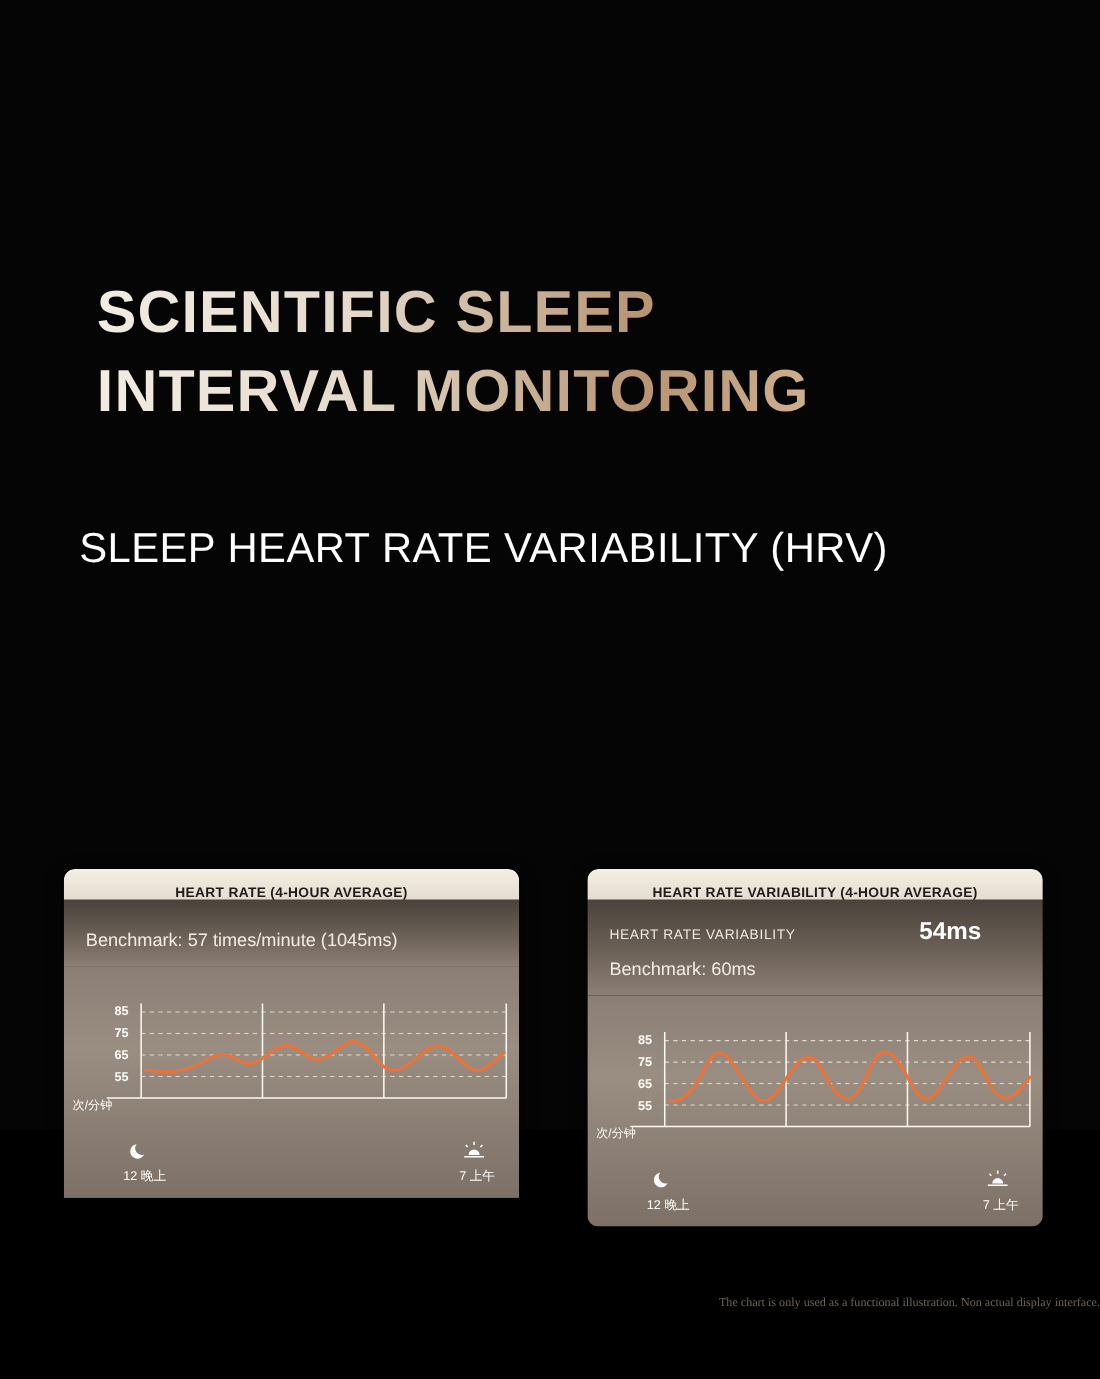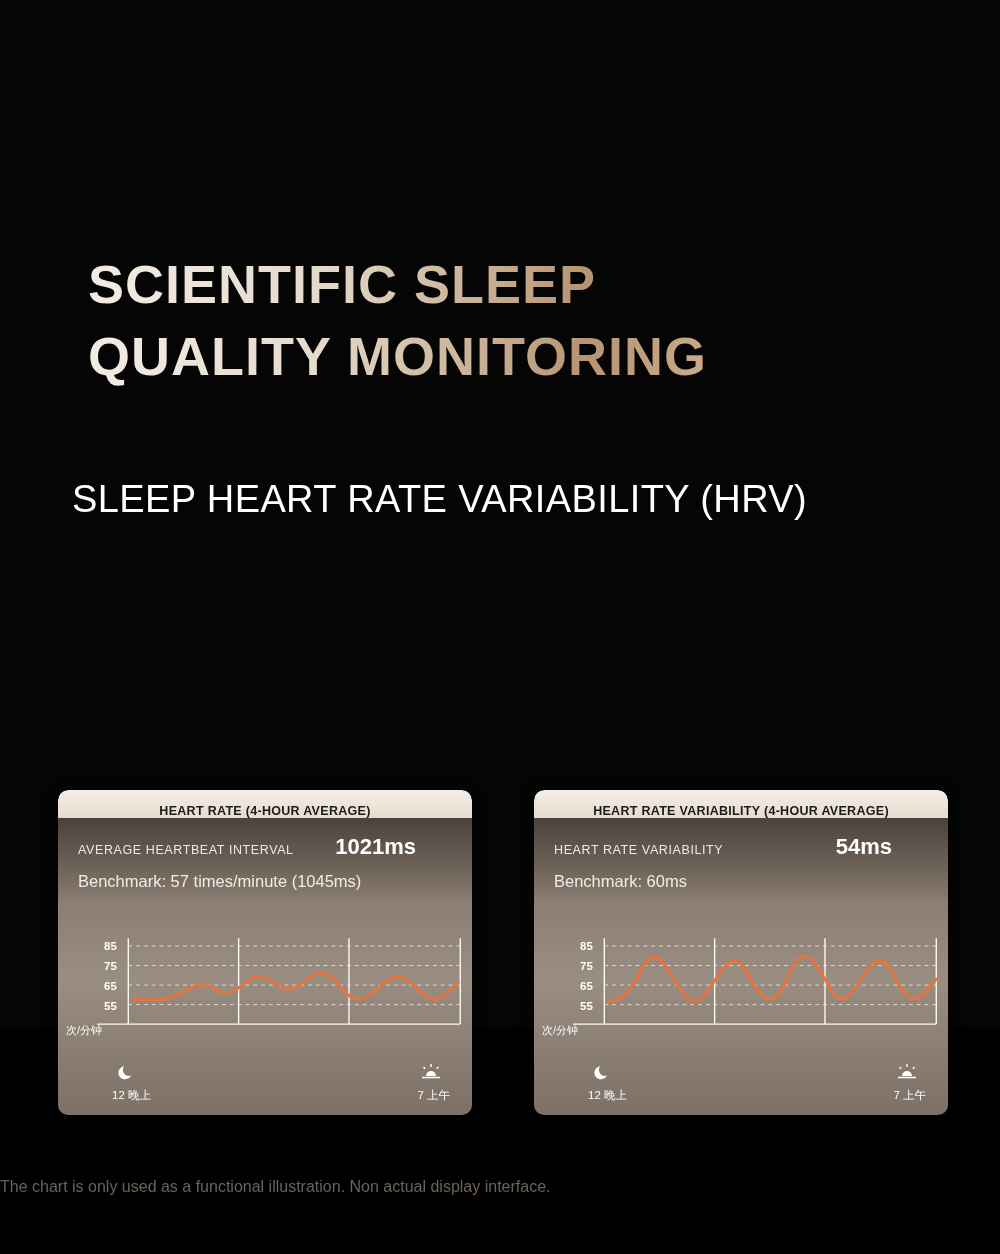--- a/index.html
+++ b/index.html
@@ -129,49 +129,46 @@
     color: #fffdfa;
   }
   .time-left { left: 54px; }
   .time-right { right: 22px; }
   .moon-icon { position: absolute; left: 60px; bottom: 34px; }
   .sun-icon { position: absolute; right: 30px; bottom: 34px; }
   .disclaimer {
     position: absolute;
     left: 0; right: 0;
     top: 1178px;
-    text-align: left;
-    font-size: 16px;
+    text-align: right;
+    font-size: 11px;
     color: #6b6259;
+    font-family: Liberation Serif, serif;
   }
 </style>
 </head>
 <body>
 
 <div class="page">
 
   <div class="headline">
     <div class="headline-line">SCIENTIFIC SLEEP</div>
-    <div class="headline-line">QUALITY MONITORING</div>
+    <div class="headline-line">INTERVAL MONITORING</div>
   </div>
 
   <div class="subhead">SLEEP HEART RATE VARIABILITY (HRV)</div>
 
 
   <div class="cards">
 
     <div class="card">
       <div class="card-head">
         <span class="card-head-title">HEART RATE (4-HOUR AVERAGE)</span>
       </div>
       <div class="card-stats">
-        <div class="stat-row">
-          <span class="stat-label">AVERAGE HEARTBEAT INTERVAL</span>
-          <span class="stat-value">1021ms</span>
-        </div>
         <div class="stat-bench">Benchmark: 57 times/minute (1045ms)</div>
       </div>
       <div class="card-chart">
         <svg class="plot" viewBox="0 0 424 210" preserveAspectRatio="none">
 
           <line x1="72" y1="42" x2="412" y2="42" stroke="#efe7dd" stroke-width="1" stroke-dasharray="4 4" opacity="0.85"></line>
           <line x1="72" y1="62" x2="412" y2="62" stroke="#efe7dd" stroke-width="1" stroke-dasharray="4 4" opacity="0.85"></line>
           <line x1="72" y1="82" x2="412" y2="82" stroke="#efe7dd" stroke-width="1" stroke-dasharray="4 4" opacity="0.85"></line>
           <line x1="72" y1="102" x2="412" y2="102" stroke="#efe7dd" stroke-width="1" stroke-dasharray="4 4" opacity="0.85"></line>
 

